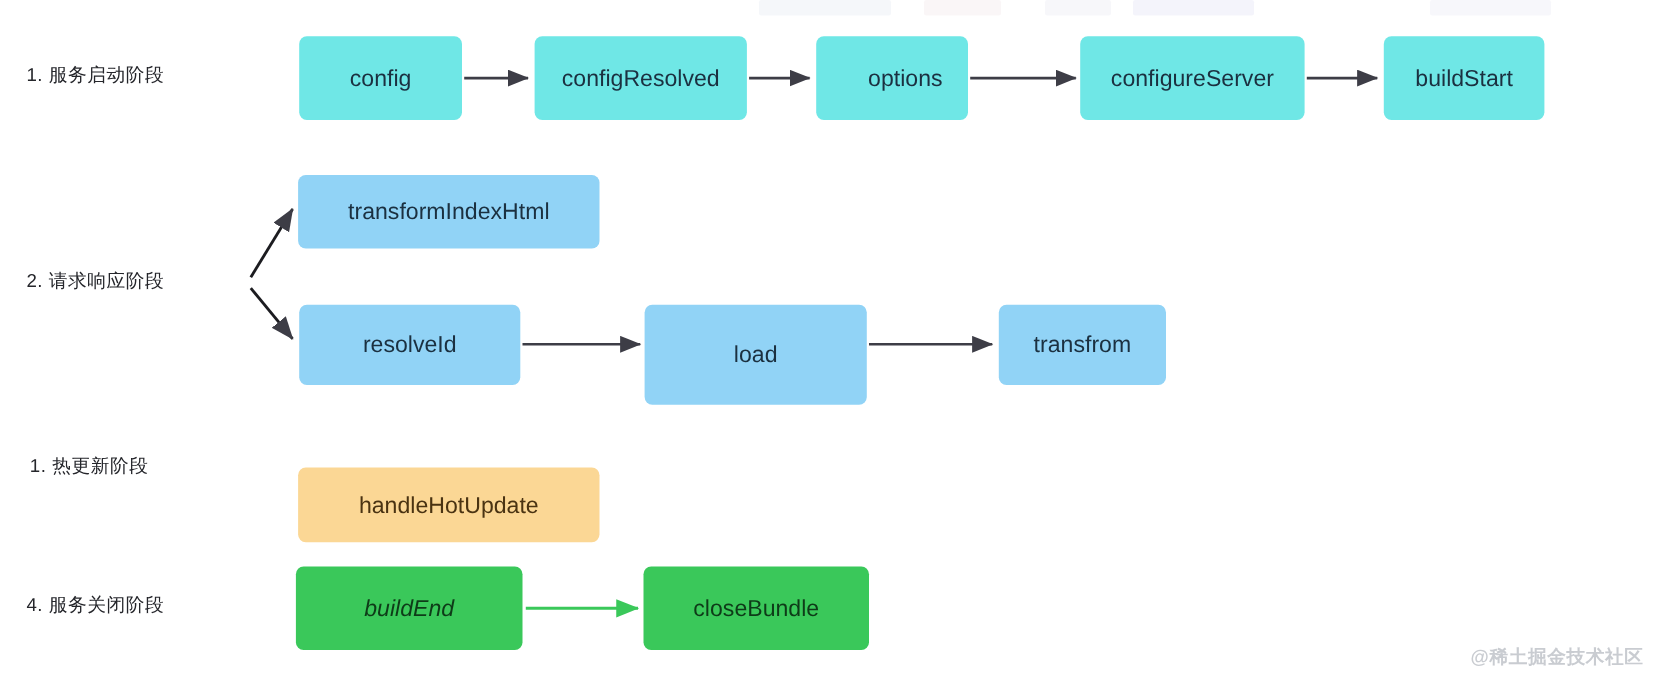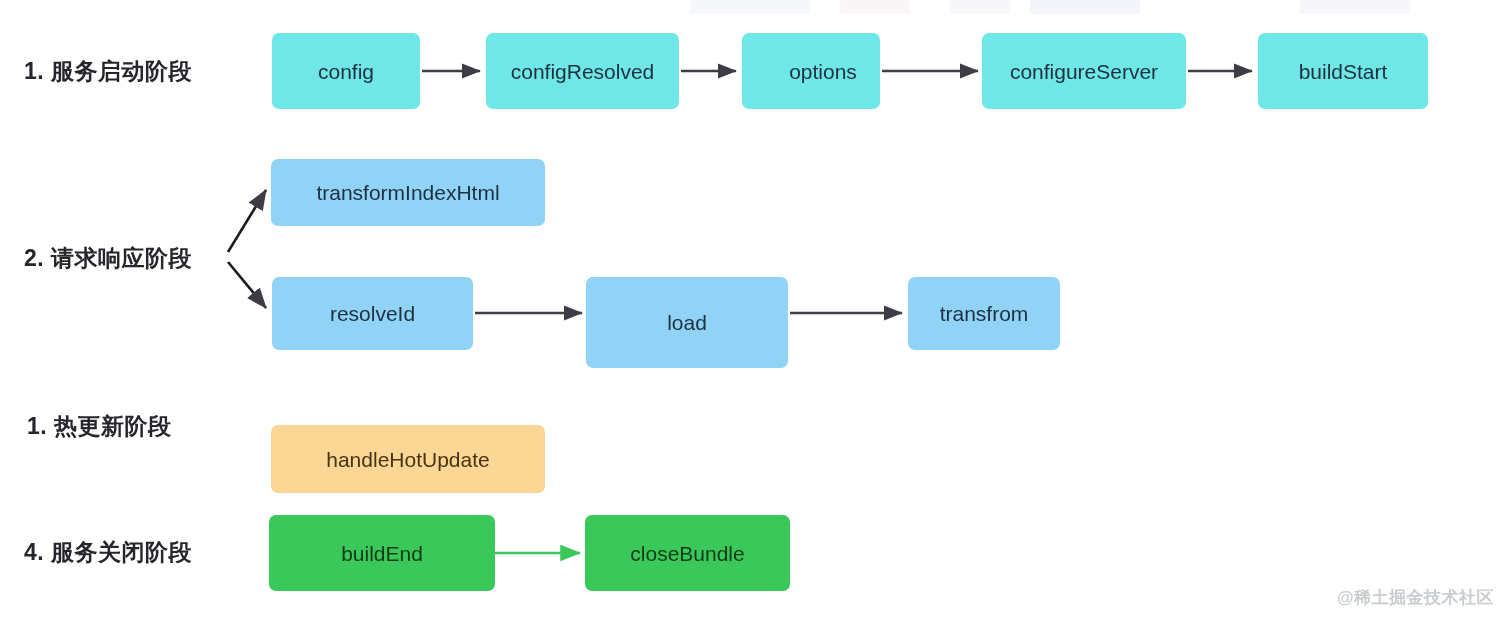--- a/index.html
+++ b/index.html
@@ -22,22 +22,22 @@
     top: 0;
     height: 14px;
     border-radius: 2px;
     opacity: 0.30;
     pointer-events: none;
   }
 
   .stage-label {
     position: absolute;
     font-family: "Liberation Sans", "DejaVu Sans", sans-serif;
-    font-weight: 700;
-    font-size: 23px;
+    font-weight: 400;
+    font-size: 17px;
     color: #25262b;
     letter-spacing: 0.5px;
     white-space: nowrap;
     line-height: 1;
   }
 
   .node {
     position: absolute;
     box-sizing: border-box;
     display: flex;
@@ -127,31 +127,31 @@
   <div class="stage-label" style="left:24px; top:541px;">4. 服务关闭阶段</div>
 
   <div class="node cyan" style="left:272px; top:33px; width:148px; height:76px;">config</div>
 
   <div class="node cyan" style="left:486px; top:33px; width:193px; height:76px;">configResolved</div>
 
   <div class="node cyan" style="left:742px; top:33px; width:138px; height:76px;padding-left:24px;">options</div>
 
   <div class="node cyan" style="left:982px; top:33px; width:204px; height:76px;">configureServer</div>
 
-  <div class="node cyan" style="left:1258px; top:33px; width:170px; height:76px;">buildStart</div>
+  <div class="node cyan" style="left:1258px; top:33px; width:146px; height:76px;">buildStart</div>
 
   <div class="node blue" style="left:271px; top:159px; width:274px; height:67px;">transformIndexHtml</div>
 
   <div class="node blue" style="left:272px; top:277px; width:201px; height:73px;">resolveId</div>
 
   <div class="node blue" style="left:586px; top:277px; width:202px; height:91px;">load</div>
 
   <div class="node blue" style="left:908px; top:277px; width:152px; height:73px;">transfrom</div>
 
   <div class="node orange" style="left:271px; top:393px; width:274px; height:68px;margin-top:32px;">handleHotUpdate</div>
 
-  <div class="node green" style="left:269px; top:515px; width:226px; height:76px;">buildEnd</div>
+  <div class="node green" style="left:269px; top:515px; width:206px; height:76px;font-style:italic;">buildEnd</div>
 
   <div class="node green" style="left:585px; top:515px; width:205px; height:76px;">closeBundle</div>
 
   <div class="watermark">@稀土掘金技术社区</div>
 
 </div>
 
 </body></html>

